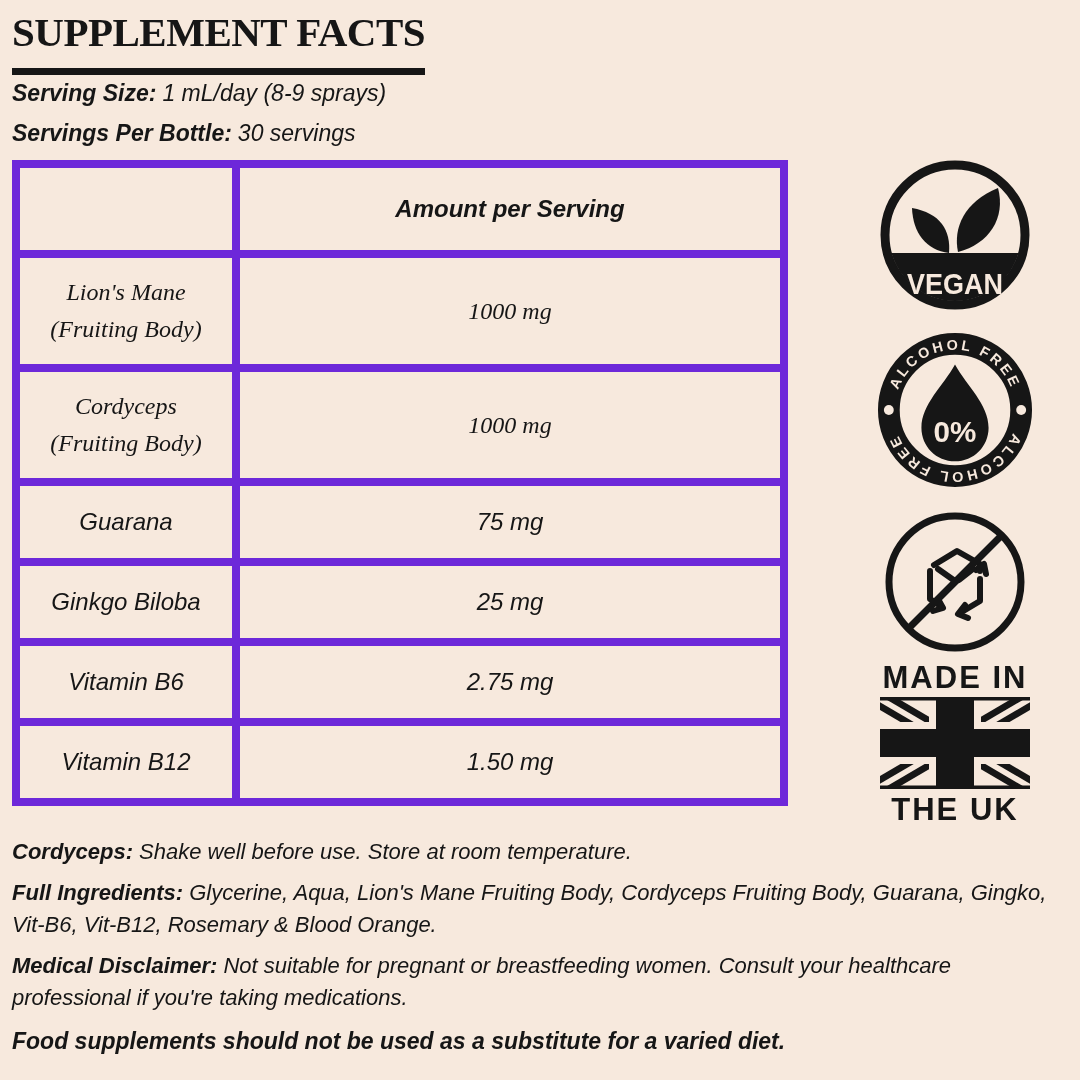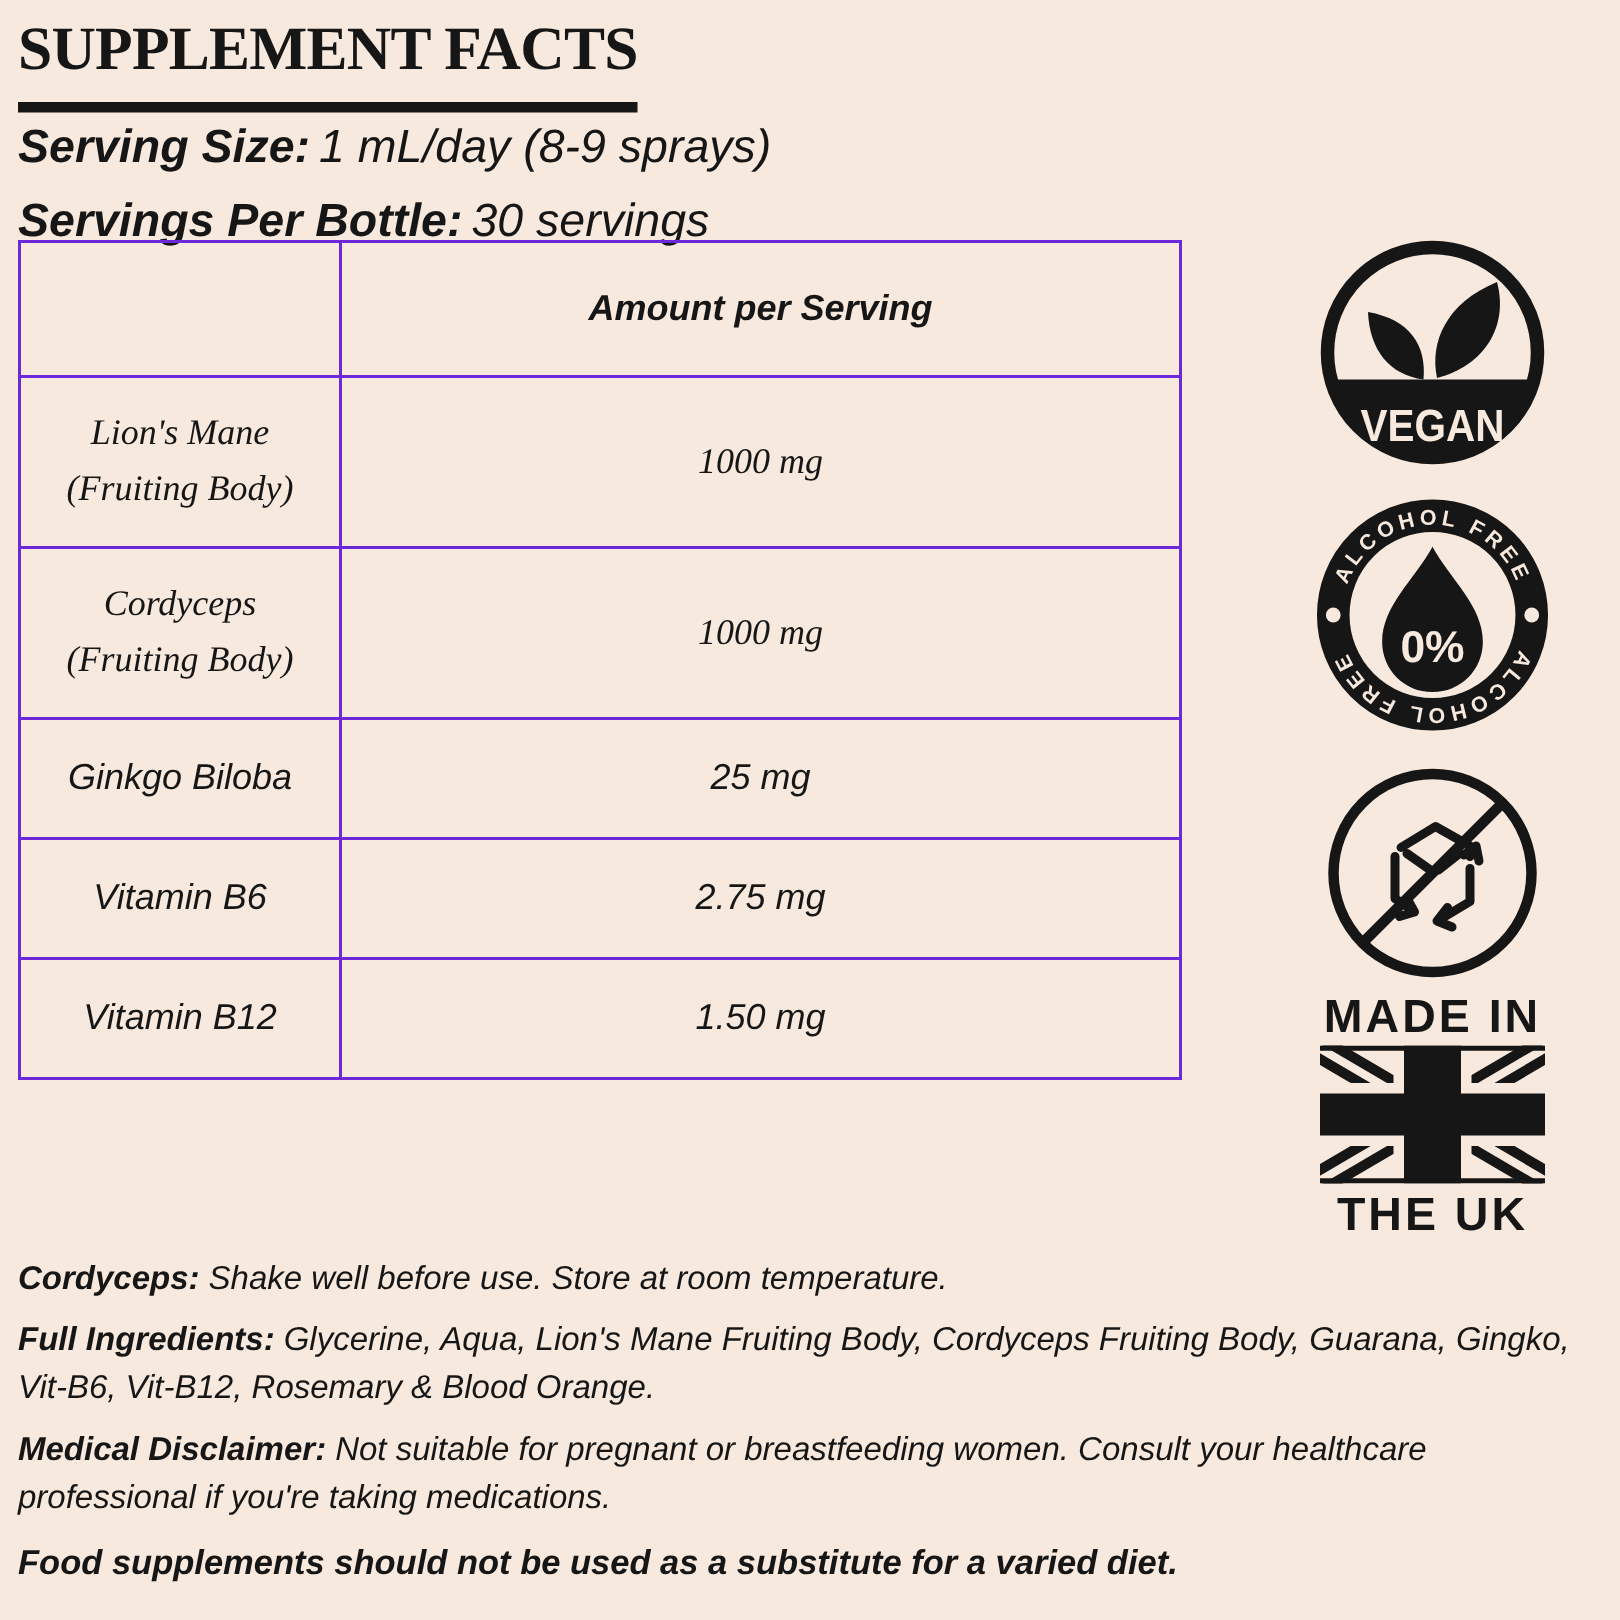--- a/index.html
+++ b/index.html
@@ -13,30 +13,30 @@
   
   #title{
     position:absolute;left:12px;top:12px;
     font-family:"Liberation Serif",serif;
     font-weight:bold;font-size:41px;line-height:1;
     letter-spacing:-0.5px;margin:0;
     padding-bottom:15px;border-bottom:7px solid #161616;
     display:inline-block;
   }
   
-  #serving{position:absolute;left:12px;top:80px;font-style:italic;font-size:31px;}
+  #serving{position:absolute;left:12px;top:80px;font-style:italic;font-size:23px;}
   #serving .line{margin-bottom:13px;}
   .lbl{font-weight:bold;font-style:italic;margin-right:6px;}
   
   #facts-table{
     position:absolute;left:12px;top:160px;
     border-collapse:collapse;width:776px;table-layout:fixed;
   }
   #facts-table td{
-    border:2px solid #6d28d9;
+    border:8px solid #6d28d9;
     text-align:center;vertical-align:middle;
     font-style:italic;font-size:24px;padding:0;
   }
   #facts-table .col-name{width:212px;}
   .header-row{height:90px;}
   .amount-header{font-weight:bold;font-size:27px;}
   .row-tall{height:114px;font-family:Liberation Serif, serif;}
   .row-std{height:80px;}
   .name-cell{white-space:pre-line;line-height:1.55;}
   
@@ -81,20 +81,24 @@
   </tr>
   <tr class="row-tall">
     <td class="col-name name-cell">Lion's Mane
 (Fruiting Body)</td>
     <td>1000 mg</td>
   </tr>
   <tr class="row-tall">
     <td class="col-name name-cell">Cordyceps
 (Fruiting Body)</td>
     <td>1000 mg</td>
+  </tr>
+  <tr class="row-std">
+    <td class="col-name name-cell">Guarana</td>
+    <td>75 mg</td>
   </tr>
   <tr class="row-std">
     <td class="col-name name-cell">Ginkgo Biloba</td>
     <td>25 mg</td>
   </tr>
   <tr class="row-std">
     <td class="col-name name-cell">Vitamin B6</td>
     <td>2.75 mg</td>
   </tr>
   <tr class="row-std">

